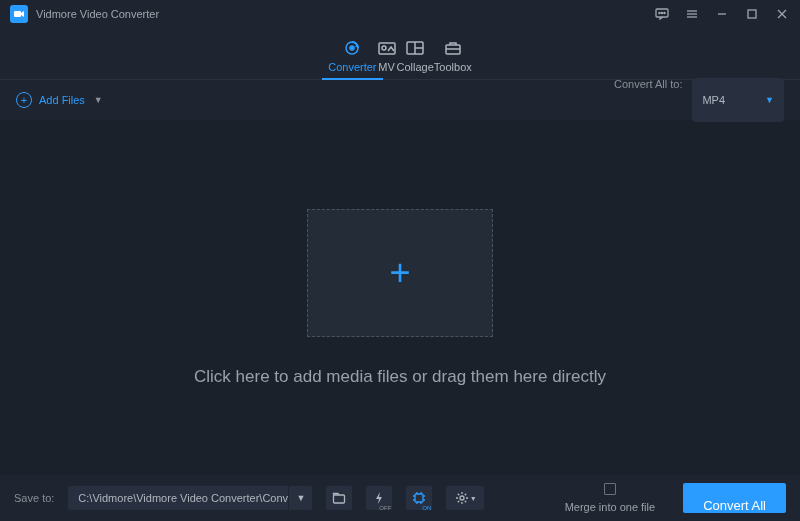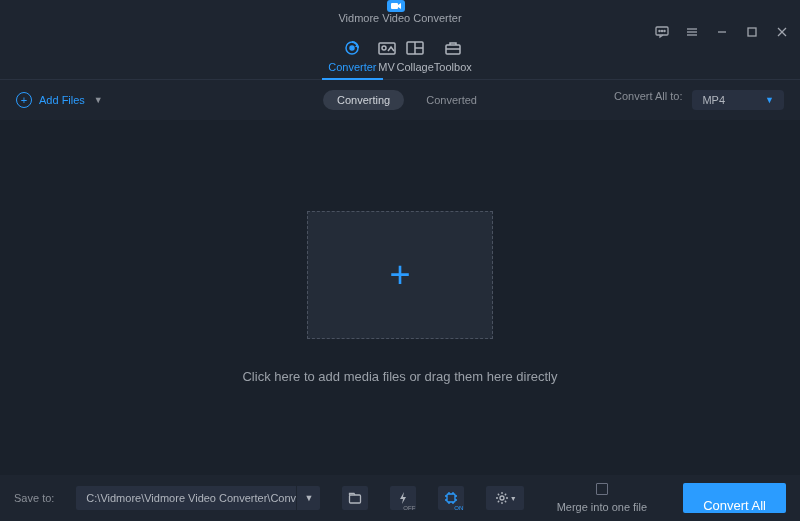--- a/index.html
+++ b/index.html
@@ -1,45 +1,45 @@
 <!DOCTYPE html>
 <html><head>
   <meta charset="utf-8">
   <style>
     * { margin: 0; padding: 0; box-sizing: border-box; font-family: -apple-system, BlinkMacSystemFont, "Segoe UI", Arial, sans-serif; }
     body { width: 800px; height: 521px; background: #1e2530; color: #b0b5bd; overflow: hidden; display: flex; flex-direction: column; }
-    .titlebar { height: 28px; display: flex; align-items: center; padding: 0 10px; background: #1e2530; font-size: 11px; color: #a0a5ad; flex-direction: column; }
+    .titlebar { height: 28px; display: flex; align-items: center; padding: 0 10px; background: #1e2530; font-size: 11px; color: #a0a5ad; }
     .logo-box { width: 18px; height: 18px; background: #2b9cff; border-radius: 3px; margin-right: 8px; display: flex; align-items: center; justify-content: center; }
     .logo-box svg { width: 12px; height: 12px; }
     .titlebar-ctrls { margin-left: auto; display: flex; gap: 14px; align-items: center; }
     .tbc { cursor: pointer; display: flex; align-items: center; justify-content: center; width: 16px; height: 16px; color: #a0a5ad; }
     .tbc svg { width: 14px; height: 14px; stroke: currentColor; fill: none; stroke-width: 1.3; }
     .nav { height: 52px; display: flex; justify-content: center; align-items: flex-end; padding-bottom: 0; border-bottom: 1px solid #2a3240; }
     .nav-item { display: flex; flex-direction: column; align-items: center; gap: 4px; padding-bottom: 6px; cursor: pointer; color: #b0b5bd; font-size: 11px; position: relative; }
     .nav-item.active { color: #2b9cff; }
     .nav-item.active::after { content: ''; position: absolute; bottom: -1px; left: -6px; right: -6px; height: 2px; background: #2b9cff; }
     .nav-ico { width: 20px; height: 18px; display: flex; align-items: center; justify-content: center; }
     .nav-ico svg { width: 20px; height: 18px; stroke: currentColor; fill: none; stroke-width: 1.5; }
     .toolbar { height: 40px; display: flex; align-items: center; padding: 0 16px; font-size: 11px; }
     .add-btn { display: flex; align-items: center; gap: 7px; color: #2b9cff; cursor: pointer; }
     .add-plus { width: 16px; height: 16px; border: 1.3px solid #2b9cff; border-radius: 50%; display: flex; align-items: center; justify-content: center; font-size: 11px; line-height: 1; }
     .add-caret { margin-left: 2px; font-size: 9px; color: #8a8f97; }
     .sub-tabs { position: absolute; left: 50%; transform: translateX(-50%); display: flex; align-items: center; }
     .pill { background: #343c4a; padding: 4px 14px; border-radius: 11px; color: #d0d4da; cursor: pointer; font-size: 11px; }
     .sub-link { margin-left: 22px; color: #8a8f97; cursor: pointer; font-size: 11px; }
     .convert-all { margin-left: auto; display: flex; align-items: flex-start; gap: 10px; font-size: 11px; }
     .ca-label { color: #8a8f97; }
-    .ca-sel { display: flex; align-items: center; gap: 40px; background: #283040; padding: 4px 10px; border-radius: 4px; cursor: pointer; }
+    .ca-sel { display: flex; align-items: center; gap: 40px; background: #283040; padding: 16px 10px; border-radius: 4px; cursor: pointer; }
     .ca-caret { color: #2b9cff; font-size: 9px; }
     .toolbar-wrap { position: relative; display: flex; align-items: center; width: 100%; height: 100%; }
     .main { flex: 1; display: flex; flex-direction: column; align-items: center; justify-content: center; background: #1a212b; }
     .drop-zone { width: 186px; height: 128px; border: 1px dashed #4a5260; display: flex; align-items: center; justify-content: center; cursor: pointer; background: #242c38; }
     .drop-plus { color: #2b9cff; font-size: 36px; font-weight: 200; }
-    .drop-text { margin-top: 30px; font-size: 13px; color: #9aa0a8; }
-    .footer { height: 46px; display: flex; align-items: center; padding: 0 14px; background: #1e2530; font-size: 11px; gap: 22px; }
+    .drop-text { margin-top: 30px; font-size: 17px; color: #9aa0a8; }
+    .footer { height: 46px; display: flex; align-items: center; padding: 0 14px; background: #1e2530; font-size: 11px; gap: 14px; }
     .save-label { color: #8a8f97; }
     .path-sel { display: flex; align-items: center; background: #283040; border-radius: 2px; height: 24px; }
     .path-txt { padding: 0 10px; color: #b0b5bd; width: 220px; overflow: hidden; white-space: nowrap; }
     .path-caret { width: 24px; height: 24px; display: flex; align-items: center; justify-content: center; border-left: 1px solid #1e2530; cursor: pointer; font-size: 9px; }
     .ico-btn { width: 26px; height: 24px; background: #283040; border-radius: 2px; display: flex; align-items: center; justify-content: center; cursor: pointer; position: relative; }
     .ico-btn.active { color: #2b9cff; }
     .ico-btn svg { width: 14px; height: 14px; stroke: currentColor; fill: none; stroke-width: 1.3; }
     .ico-sub { position: absolute; bottom: -1px; right: 1px; font-size: 6px; }
     .merge { margin-left: auto; display: flex; align-items: center; gap: 6px; cursor: pointer; color: #9aa0a8; flex-direction: column; }
     .merge-box { width: 12px; height: 12px; border: 1px solid #6a7080; border-radius: 1px; }
@@ -136,24 +136,20 @@
   </div>
 </div>
 
 <div class="toolbar">
   <div class="toolbar-wrap">
     <div class="add-btn">
       <span class="add-plus">+</span>
       <span>Add Files</span>
       <span class="add-caret">▼</span>
     </div>
-    <div class="sub-tabs">
-      <span class="pill">Converting</span>
-      <span class="sub-link">Converted</span>
-    </div>
     <div class="convert-all">
       <span class="ca-label">Convert All to:</span>
       <div class="ca-sel">
         <span>MP4</span>
         <span class="ca-caret">▼</span>
       </div>
     </div>
   </div>
 </div>
 

